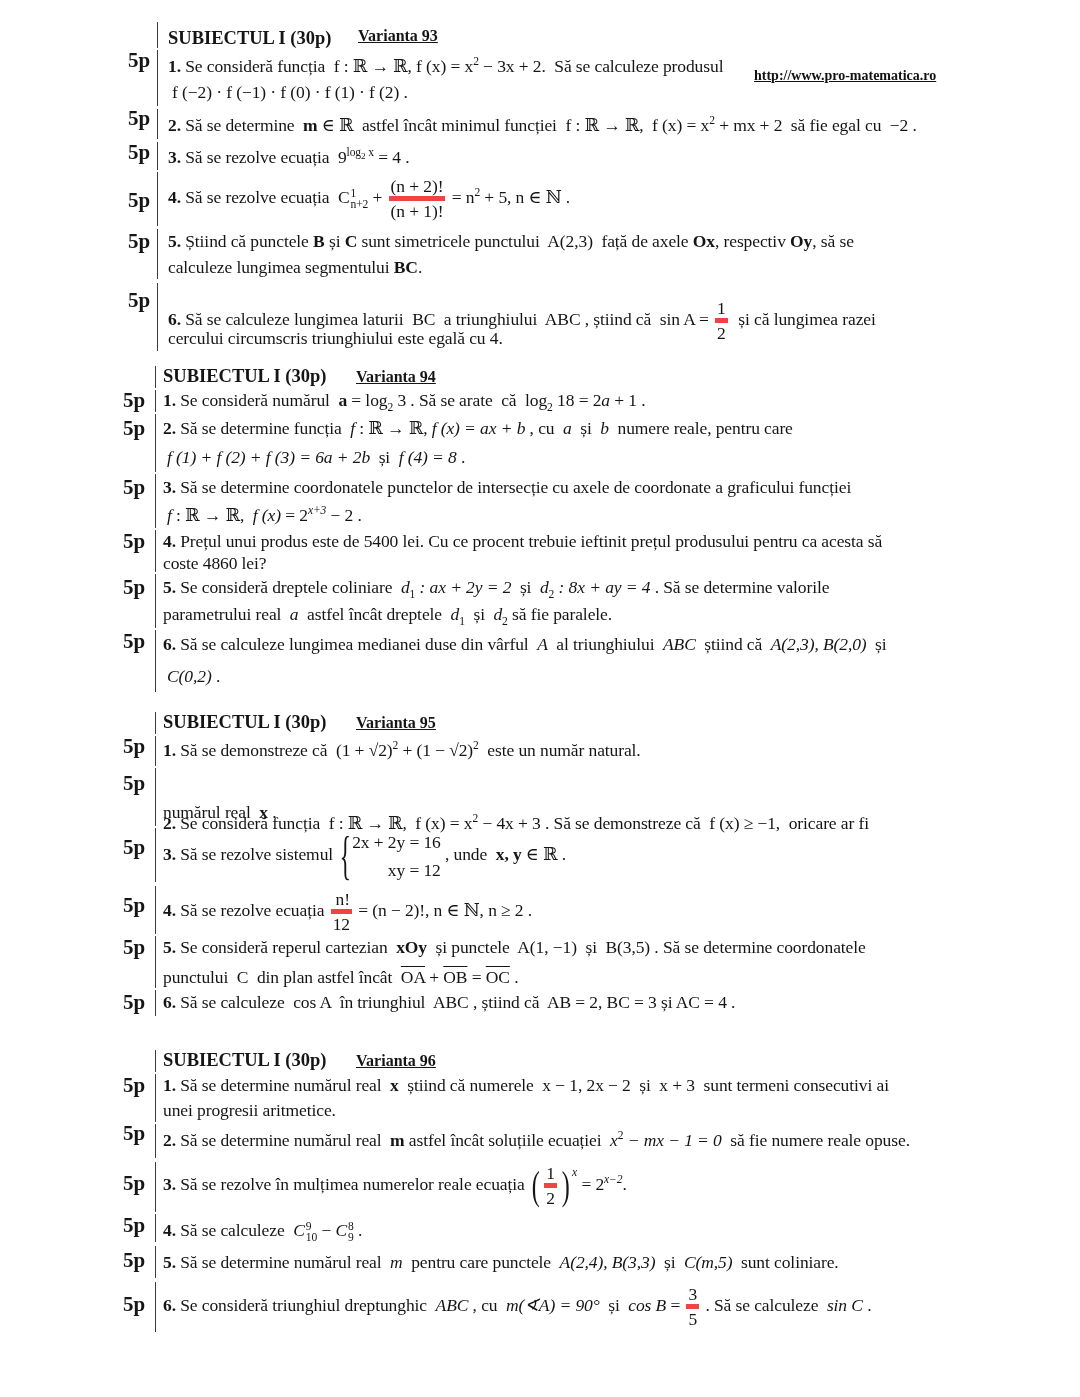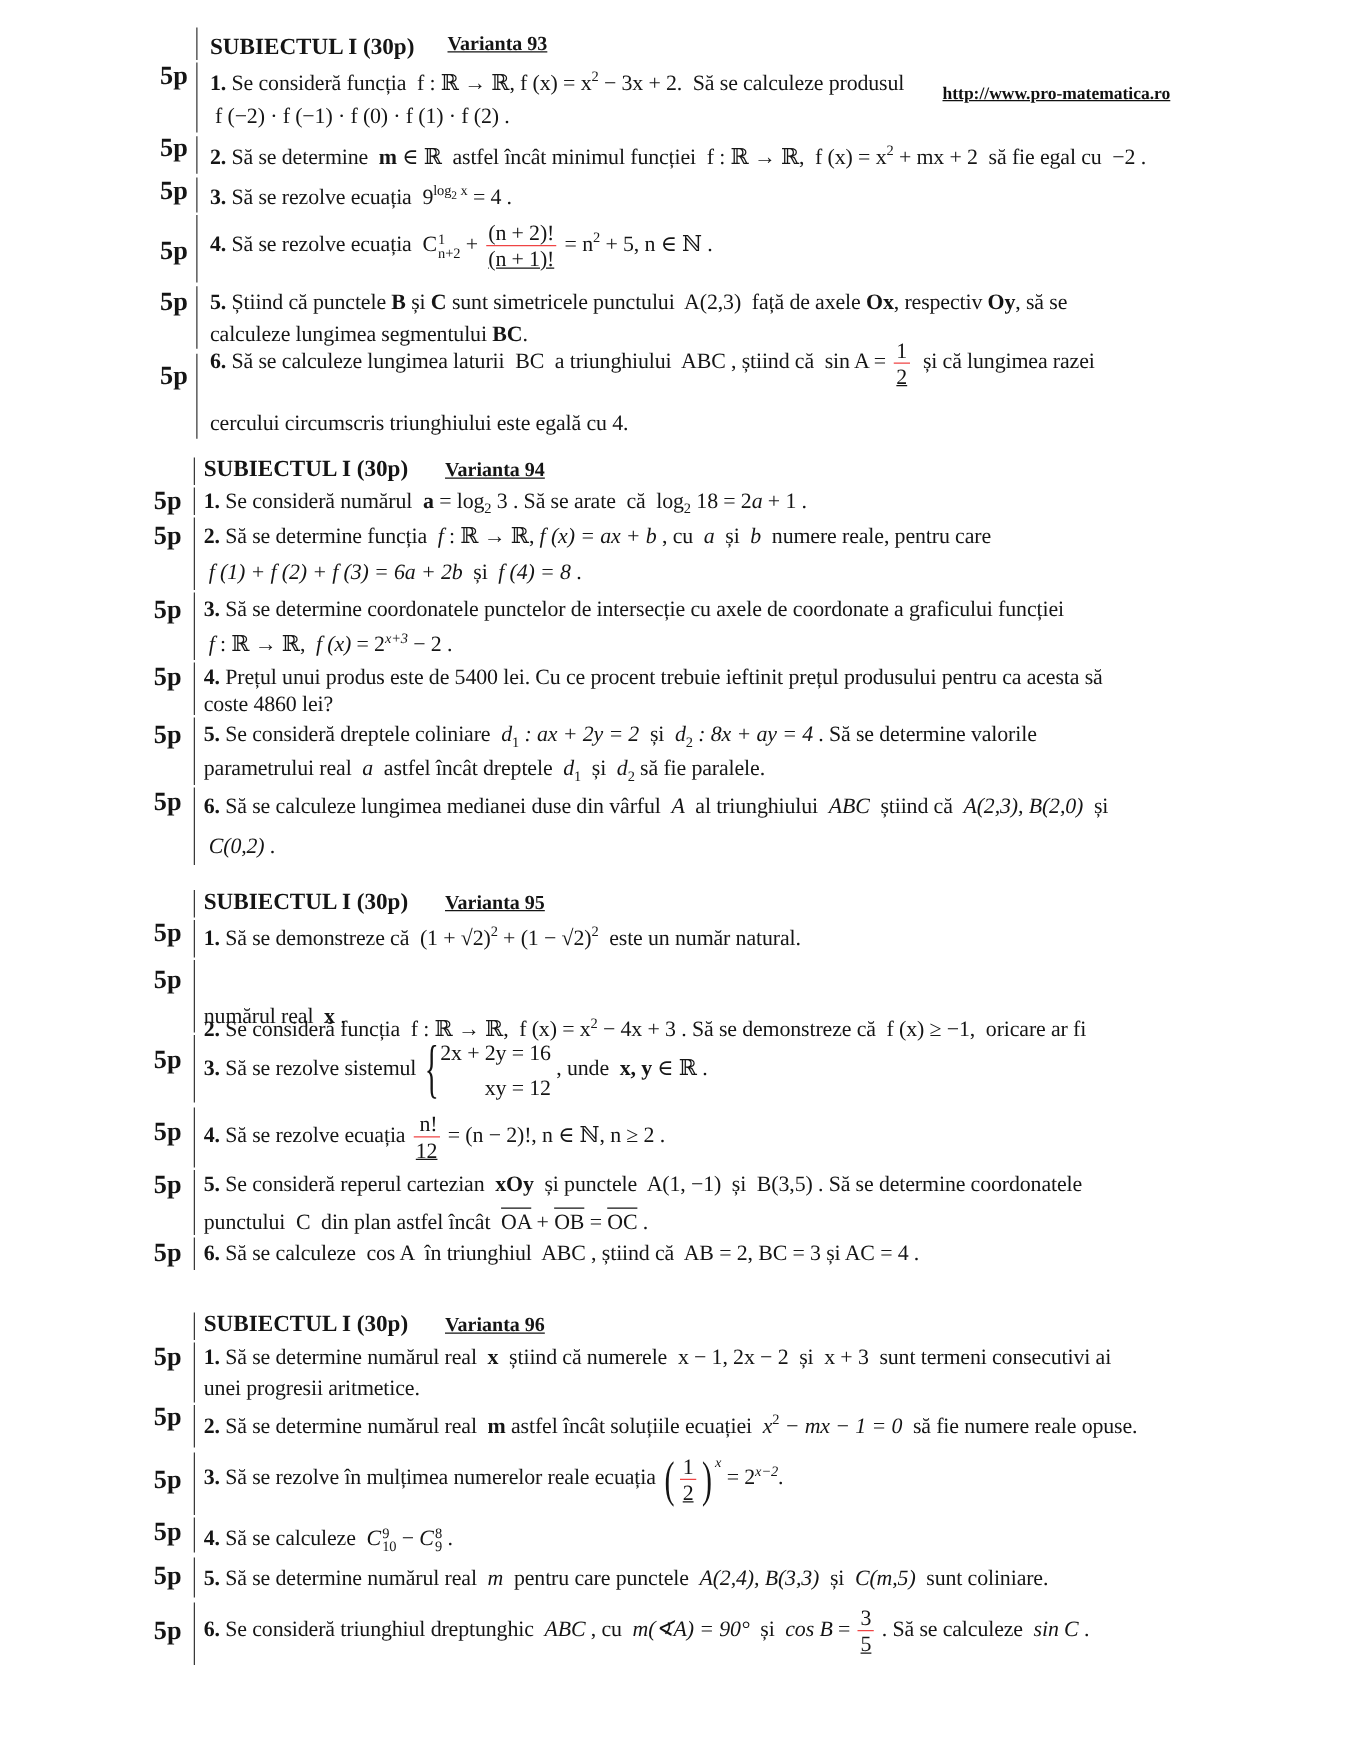--- a/index.html
+++ b/index.html
@@ -11,21 +11,21 @@
   .ln{position:absolute;white-space:pre;line-height:22px;letter-spacing:-0.1px;}
   .num{font-weight:bold;}
   .b{font-weight:bold;}
   .i{font-style:italic;}
   sup,sub{font-size:0.66em;line-height:0;}
   sup sub{font-size:0.8em;}
   .ss{display:inline-block;vertical-align:-0.45em;line-height:0.95;font-size:0.66em;margin-left:1px;}
   .ss>span{display:block;}
   .frac{display:inline-block;vertical-align:middle;text-align:right;line-height:20px;margin:0 2px;}
   .frac>span{display:block;padding:0 2px;}
-  .frac>span.den{border-top:1px solid #ef4444;text-decoration:underline;}
+  .frac>span.den{border-top:5px solid #ef4444;}
   .bigp{display:inline-block;font-size:40px;vertical-align:middle;transform:scaleX(0.6);line-height:40px;font-weight:lighter;}
   .brace{display:inline-block;font-size:52px;vertical-align:middle;transform:scaleX(0.45);line-height:52px;margin:0 -6px 0 -4px;}
   .sys{display:inline-block;vertical-align:middle;line-height:28px;}
   .sys>span{display:block;}
   .sys>span.r2{padding-left:22px;text-align:right;}
   .vec{text-decoration:overline;}
   .heading{position:absolute;font-weight:bold;font-size:18.5px;line-height:22px;white-space:pre;}
   .variant{position:absolute;font-weight:bold;font-size:16px;line-height:22px;text-decoration:underline;white-space:pre;}
   .url{position:absolute;left:754px;top:20px;font-family:Liberation Serif, serif;
        font-weight:bold;font-size:14px;text-decoration:underline;color:#111;white-space:pre;margin-top:48px;}
@@ -71,21 +71,21 @@
   <div class="row">
     <div class="bar" style="left:157px;top:229px;height:50px"></div>
     <span class="pts" style="left:128px;top:230px">5p</span>
     <div class="ln" style="left:168px;top:230px"><span class="num">5.</span><span> Știind că punctele </span><span class="b">B</span><span> și </span><span class="b">C</span><span> sunt simetricele punctului  A(2,3)  față de axele </span><span class="b">Ox</span><span>, respectiv </span><span class="b">Oy</span><span>, să se</span></div>
     <div class="ln" style="left:168px;top:256px"><span>calculeze lungimea segmentului </span><span class="b">BC</span><span>.</span></div>
   </div>
 
   <div class="row">
     <div class="bar" style="left:157px;top:283px;height:68px"></div>
     <span class="pts" style="left:128px;top:289px">5p</span>
-    <div class="ln" style="left:168px;top:270px"><span class="num">6.</span><span> Să se calculeze lungimea laturii  BC  a triunghiului  ABC , știind că  sin A = </span><span class="frac"><span>1</span><span class="den">2</span></span><span>  și că lungimea razei</span></div>
+    <div class="ln" style="left:168px;top:298px"><span class="num">6.</span><span> Să se calculeze lungimea laturii  BC  a triunghiului  ABC , știind că  sin A = </span><span class="frac"><span>1</span><span class="den">2</span></span><span>  și că lungimea razei</span></div>
     <div class="ln" style="left:168px;top:327px"><span>cercului circumscris triunghiului este egală cu 4.</span></div>
   </div>
 
   <div class="row">
     <div class="bar" style="left:155px;top:366px;height:22px"></div>
     <span class="heading" style="left:163px;top:365px">SUBIECTUL I (30p)</span>
     <span class="variant" style="left:356px;top:366px">Varianta 94</span>
   </div>
 
   <div class="row">

